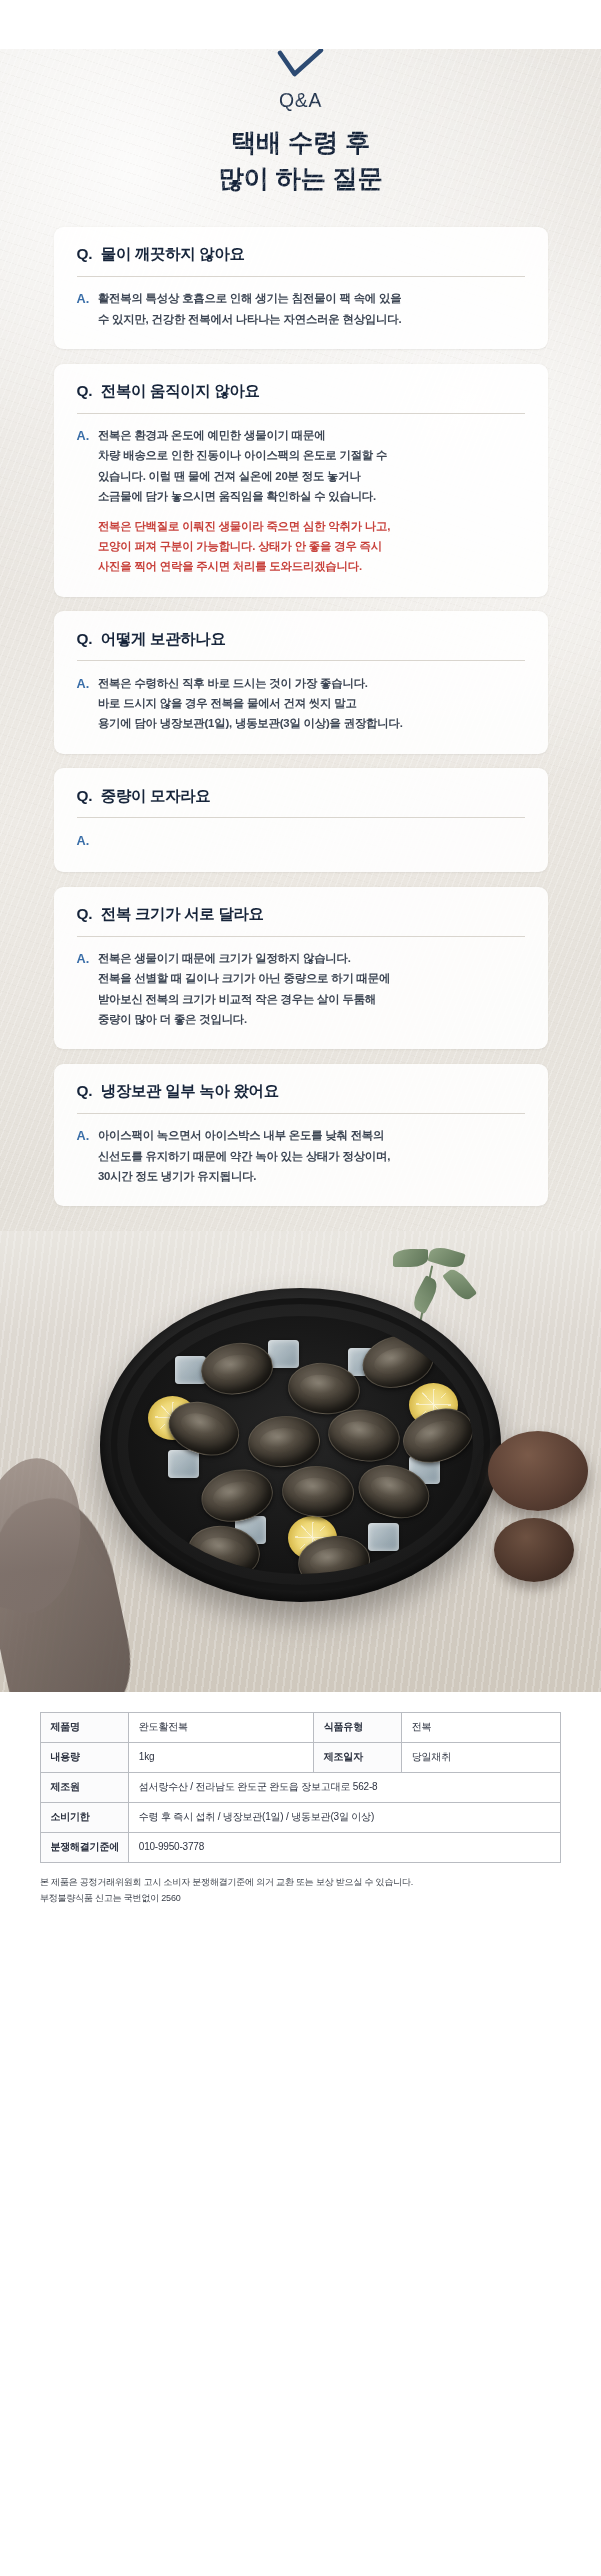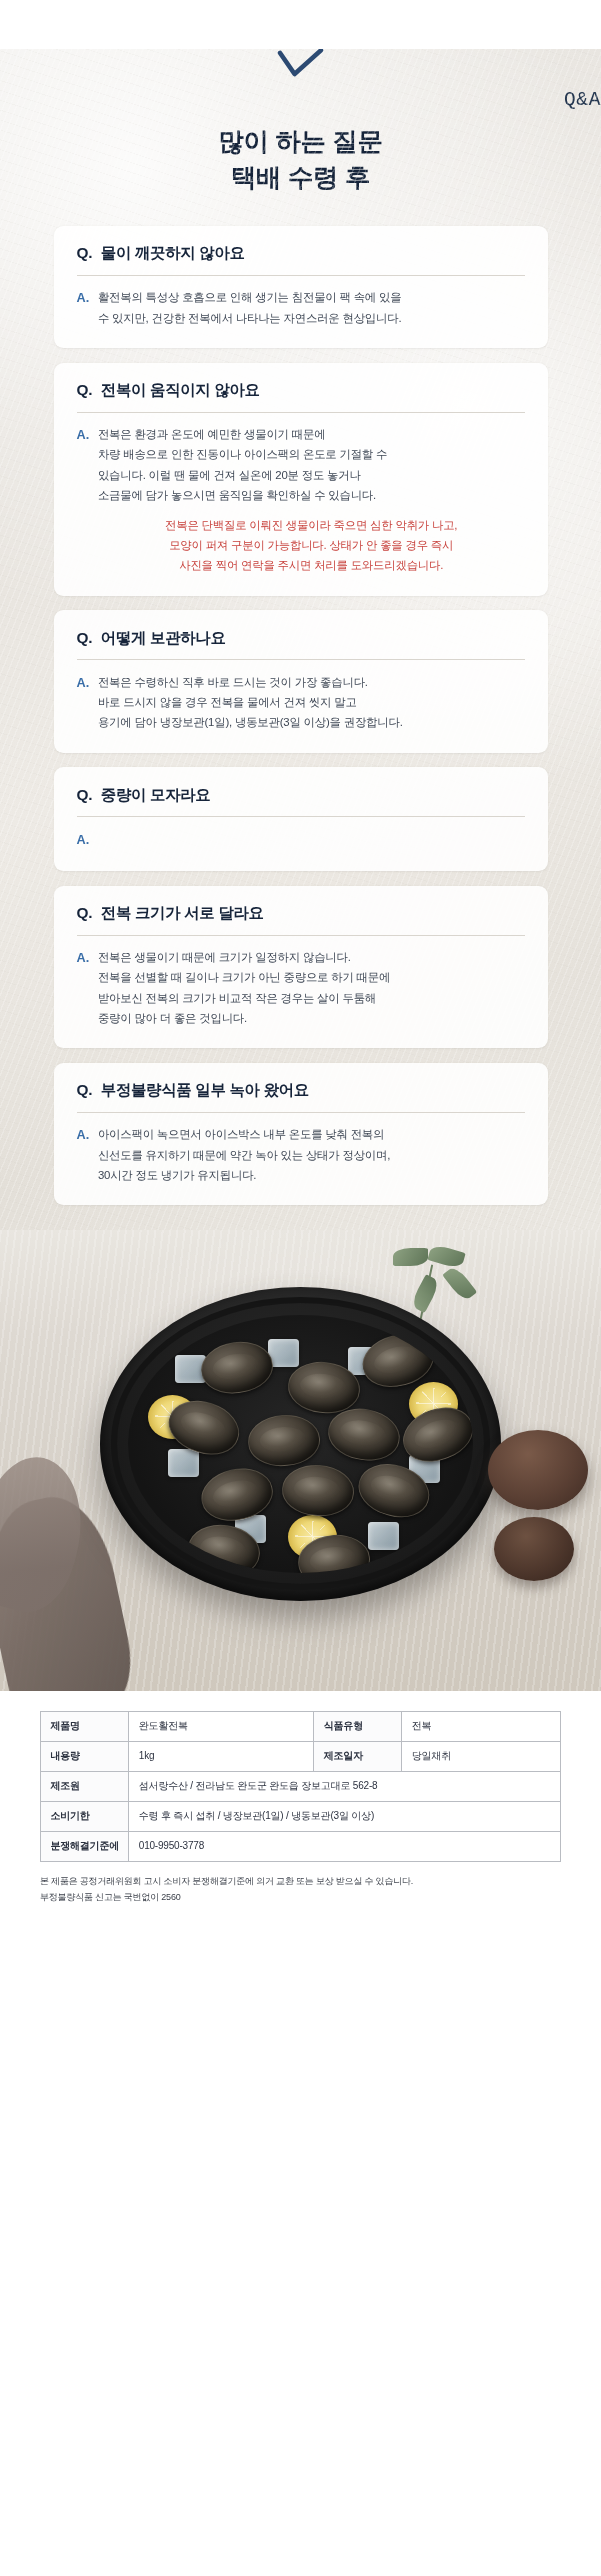--- a/index.html
+++ b/index.html
@@ -39,26 +39,25 @@
   .check-mark {
     margin: 49px auto 0;
     width: 47px;
     height: 29px;
     position: relative;
   }
   .check-mark svg { display: block; }
 
   .qa-label {
     margin-top: 10.7px;
-    text-align: right;
+    text-align: center;
     font-size: 19.4px;
     letter-spacing: 0.7px;
     color: #24364f;
     font-weight: 400;
-    font-family: Liberation Mono, monospace;
   }
   .hero-title {
     margin-top: 12px;
     text-align: center;
     font-size: 25.4px;
     line-height: 1.42;
     font-weight: bold;
     color: #16243a;
     letter-spacing: -0.3px;
   }
@@ -99,31 +98,30 @@
     padding-top: 11.4px;
   }
   .qa-a .mark {
     font-size: 12.7px;
     font-weight: bold;
     color: #3a6ea8;
     margin-right: 8.7px;
     line-height: 1.75;
     flex: 0 0 auto;
   }
-  .qa-a-body { flex: 1 1 auto; }
+  .qa-a-body { flex: 1 1 auto; font-weight: bold; }
   .qa-a-body p {
     font-size: 11.4px;
     line-height: 1.78;
     color: #3d4654;
     letter-spacing: -0.2px;
   }
   .qa-a-body p.warn {
     color: #c8423c;
     margin-top: 9.4px;
-    text-align: center;
   }
 
   
   .photo {
     position: relative;
     width: 601px;
     height: 461px;
     margin-top: -17.4px;
     overflow: hidden;
     background: linear-gradient(180deg, #e9e6e0 0%, #ded9d2 22%, #d5cfc6 60%, #cfc8bd 100%);
@@ -297,22 +295,22 @@
 <div class="page">
 
   <section class="hero">
     <div class="check-mark">
       <svg width="47" height="29" viewBox="0 0 70 44">
         <path d="M4 6 L26 38 L66 2" fill="none" stroke="#2c4a72" stroke-width="7" stroke-linecap="round" stroke-linejoin="round"></path>
       </svg>
     </div>
     <div class="qa-label">Q&amp;A</div>
     <div class="hero-title">
+      <div>택배 수령 후</div>
       <div>많이 하는 질문</div>
-      <div>택배 수령 후</div>
     </div>
 
     <div class="qa-list">
 
       <div class="qa-card">
         <div class="qa-q">
           <span class="mark">Q.</span>
           <span>물이 깨끗하지 않아요</span>
         </div>
         <div class="qa-a">
@@ -369,21 +367,21 @@
           <span class="mark">A.</span>
           <div class="qa-a-body">
             <p>전복은 생물이기 때문에 크기가 일정하지 않습니다.<br>전복을 선별할 때 길이나 크기가 아닌 중량으로 하기 때문에<br>받아보신 전복의 크기가 비교적 작은 경우는 살이 두툼해<br>중량이 많아 더 좋은 것입니다.</p>
           </div>
         </div>
       </div>
 
       <div class="qa-card">
         <div class="qa-q">
           <span class="mark">Q.</span>
-          <span>부정불량식품 일부 녹아 왔어요</span>
+          <span>냉장보관 일부 녹아 왔어요</span>
         </div>
         <div class="qa-a">
           <span class="mark">A.</span>
           <div class="qa-a-body">
             <p>아이스팩이 녹으면서 아이스박스 내부 온도를 낮춰 전복의<br>신선도를 유지하기 때문에 약간 녹아 있는 상태가 정상이며,<br>30시간 정도 냉기가 유지됩니다.</p>
           </div>
         </div>
       </div>
 
     </div>

